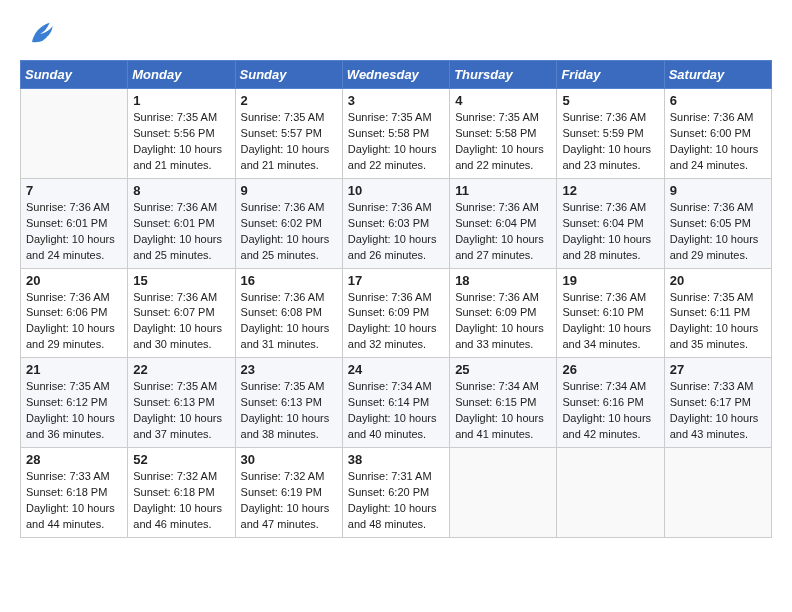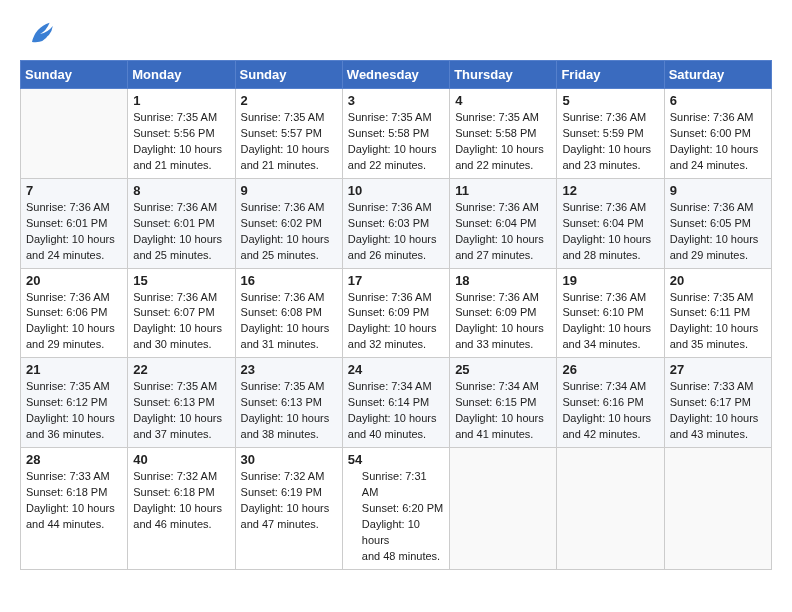--- a/index.html
+++ b/index.html
@@ -59,20 +59,21 @@
       border: 1px solid #ccc;
     }
     .calendar th {
       background: #3a6bbf;
       color: #fff;
       font-size: 13px;
       font-weight: bold;
       padding: 6px 4px;
       text-align: left;
       border: 1px solid #5580cc;
+      font-style: italic;
     }
     .calendar td {
       vertical-align: top;
       border: 1px solid #ccc;
       padding: 4px 5px;
       width: calc(100% / 7);
       min-height: 90px;
       font-size: 10.5px;
       color: #222;
       background: #fff;
@@ -336,36 +337,36 @@
         </tr>
         <tr>
           <td>
             <span class="day-number">28</span>
             <div class="cell-content" style="white-space: pre-line;">Sunrise: 7:33 AM
 Sunset: 6:18 PM
 Daylight: 10 hours
 and 44 minutes.</div>
           </td>
           <td>
-            <span class="day-number">40</span>
+            <span class="day-number">52</span>
             <div class="cell-content" style="white-space: pre-line;">Sunrise: 7:32 AM
 Sunset: 6:18 PM
 Daylight: 10 hours
 and 46 minutes.</div>
           </td>
           <td>
             <span class="day-number">30</span>
             <div class="cell-content" style="white-space: pre-line;">Sunrise: 7:32 AM
 Sunset: 6:19 PM
 Daylight: 10 hours
 and 47 minutes.</div>
           </td>
           <td>
-            <span class="day-number">54</span>
-            <div class="cell-content" style="white-space: pre-line; margin-left: 14px;">Sunrise: 7:31 AM
+            <span class="day-number">38</span>
+            <div class="cell-content" style="white-space: pre-line;">Sunrise: 7:31 AM
 Sunset: 6:20 PM
 Daylight: 10 hours
 and 48 minutes.</div>
           </td>
           <td class="empty-cell"></td>
           <td class="empty-cell"></td>
           <td class="empty-cell"></td>
         </tr>
       </tbody>
   </table>

